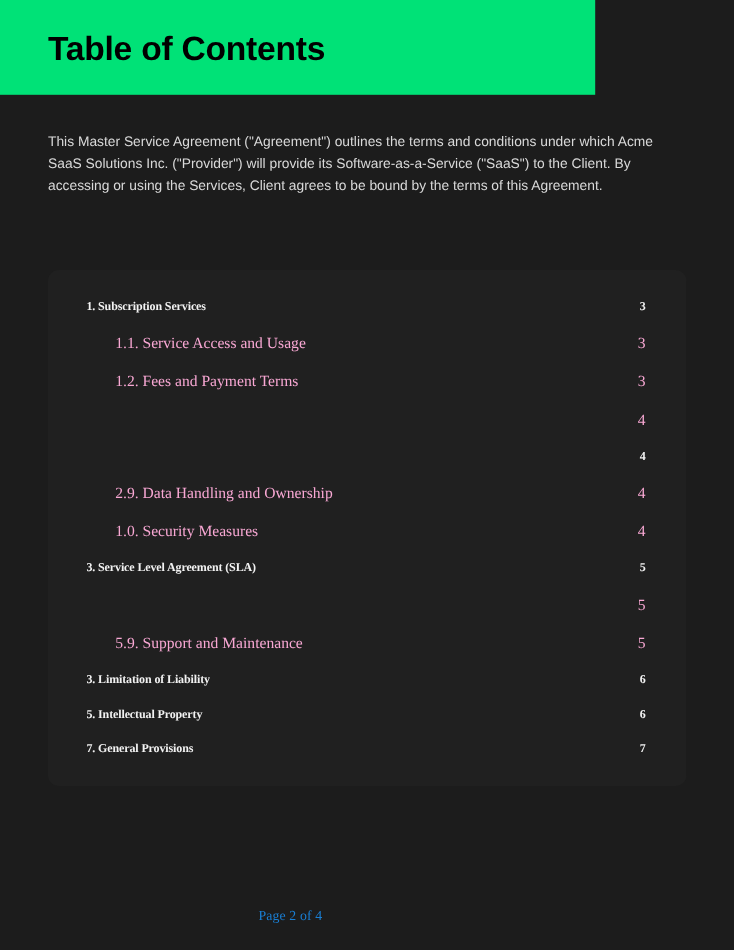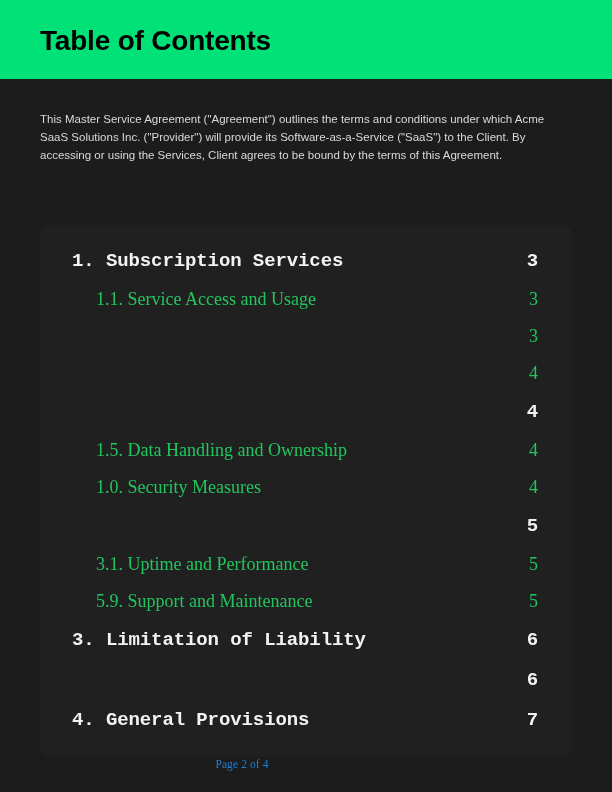--- a/index.html
+++ b/index.html
@@ -13,21 +13,21 @@
     font-family: "Liberation Sans", sans-serif;
     overflow: hidden;
     position: relative;
   }
 
   
   .header-band {
     position: absolute;
     top: 0;
     left: 0;
-    width: 612px;
+    width: 496px;
     height: 79px;
     background: #00e277;
     box-sizing: border-box;
   }
   .header-title {
     position: absolute;
     left: 40px;
     top: 24px;
     font-family: "Liberation Sans", sans-serif;
     font-size: 28px;
@@ -87,37 +87,37 @@
     flex: 0 0 auto;
     text-align: right;
   }
 
   
   .lvl1 {
     padding: 9px 34px 9px 32px;
   }
   .lvl1 .toc-label,
   .lvl1 .toc-page {
-    font-family: Liberation Mono, monospace;
-    font-size: 19px;
+    font-family: Liberation Serif, serif;
+    font-size: 10px;
     font-weight: bold;
     color: #f2f2f2;
     letter-spacing: -0.1px;
   }
 
   
   .lvl2 {
     padding: 8px 34px 8px 56px;
   }
   .lvl2 .toc-label,
   .lvl2 .toc-page {
     font-family: "Liberation Serif", serif;
-    font-size: 18px;
+    font-size: 13px;
     font-weight: normal;
-    color: #22c55e;
+    color: #f9a8d4;
   }
 
   
   .page-footer {
     position: absolute;
     left: 0;
     top: 758px;
     width: 484px;
     text-align: center;
     font-family: "Liberation Serif", serif;
@@ -141,65 +141,67 @@
         <span class="toc-label">1. Subscription Services</span>
         <span class="toc-filler"></span>
         <span class="toc-page">3</span>
       </li>
       <li class="toc-row lvl2">
         <span class="toc-label">1.1. Service Access and Usage</span>
         <span class="toc-filler"></span>
         <span class="toc-page">3</span>
       </li>
       <li class="toc-row lvl2">
+        <span class="toc-label">1.2. Fees and Payment Terms</span>
         <span class="toc-filler"></span>
         <span class="toc-page">3</span>
       </li>
       <li class="toc-row lvl2">
         <span class="toc-filler"></span>
         <span class="toc-page">4</span>
       </li>
       <li class="toc-row lvl1">
         <span class="toc-filler"></span>
         <span class="toc-page">4</span>
       </li>
       <li class="toc-row lvl2">
-        <span class="toc-label">1.5. Data Handling and Ownership</span>
+        <span class="toc-label">2.9. Data Handling and Ownership</span>
         <span class="toc-filler"></span>
         <span class="toc-page">4</span>
       </li>
       <li class="toc-row lvl2">
         <span class="toc-label">1.0. Security Measures</span>
         <span class="toc-filler"></span>
         <span class="toc-page">4</span>
       </li>
       <li class="toc-row lvl1">
+        <span class="toc-label">3. Service Level Agreement (SLA)</span>
         <span class="toc-filler"></span>
         <span class="toc-page">5</span>
       </li>
       <li class="toc-row lvl2">
-        <span class="toc-label">3.1. Uptime and Performance</span>
         <span class="toc-filler"></span>
         <span class="toc-page">5</span>
       </li>
       <li class="toc-row lvl2">
         <span class="toc-label">5.9. Support and Maintenance</span>
         <span class="toc-filler"></span>
         <span class="toc-page">5</span>
       </li>
       <li class="toc-row lvl1">
         <span class="toc-label">3. Limitation of Liability</span>
         <span class="toc-filler"></span>
         <span class="toc-page">6</span>
       </li>
       <li class="toc-row lvl1">
+        <span class="toc-label">5. Intellectual Property</span>
         <span class="toc-filler"></span>
         <span class="toc-page">6</span>
       </li>
       <li class="toc-row lvl1">
-        <span class="toc-label">4. General Provisions</span>
+        <span class="toc-label">7. General Provisions</span>
         <span class="toc-filler"></span>
         <span class="toc-page">7</span>
       </li>
     </ul>
 </div>
 
 <div class="page-footer">Page 2 of 4</div>
 
 </body></html>

